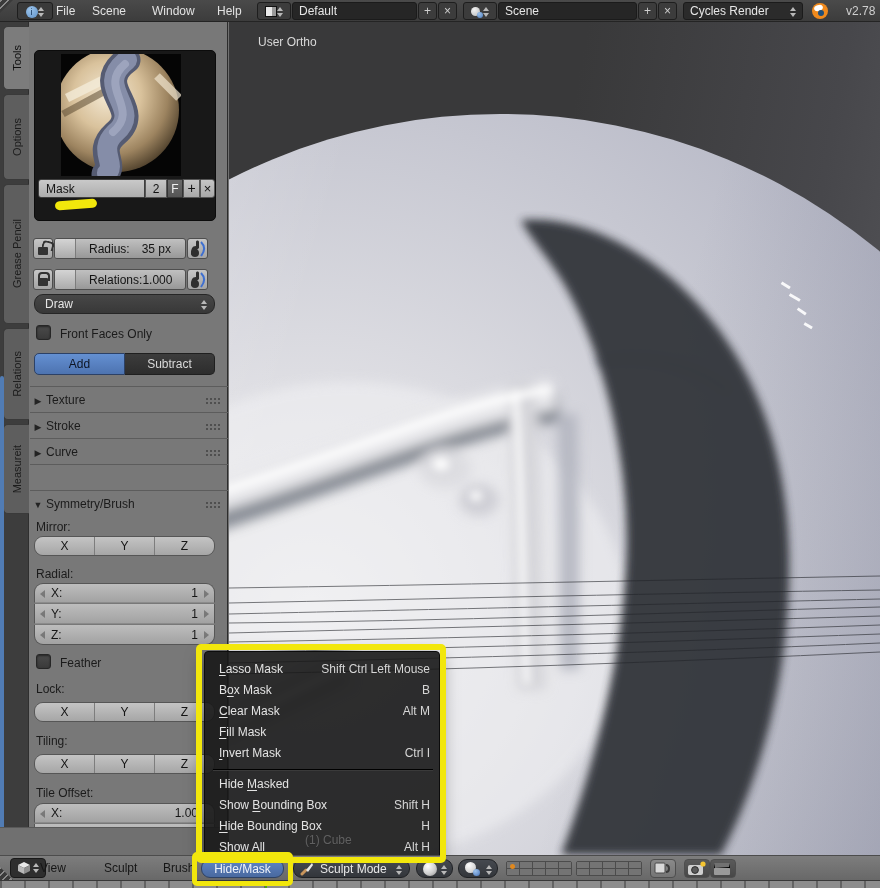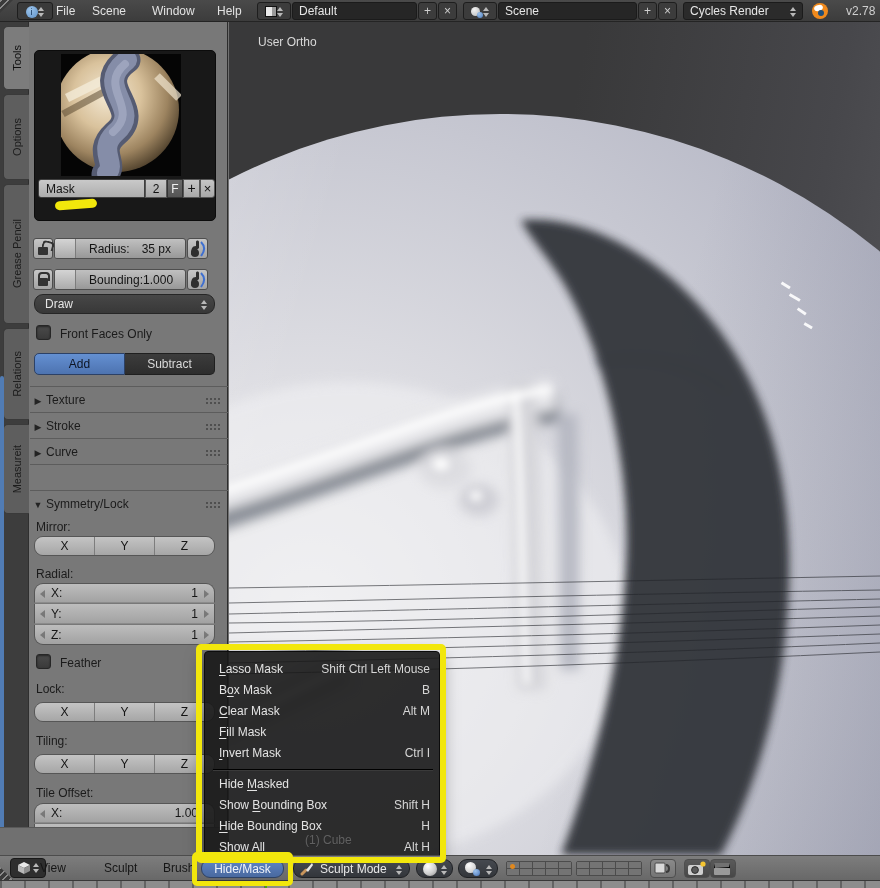--- a/index.html
+++ b/index.html
@@ -195,21 +195,21 @@
         <circle cx="7" cy="14" r="4" fill="#2e2e2e"></circle>
         <path d="M13,3 C17,7 17,12 13,17" stroke="#3e6fd0" stroke-width="2" fill="none"></path>
       </svg>
     </div>
 
     <div class="sqbtn" style="left:33px;top:247px;width:20px">
         <div class="lockg"></div>
       </div>
     <div class="slider" style="left:54px;top:247px;width:132px">
       <span class="fill"></span>
-      <span class="sl">Bounding:</span>
+      <span class="sl">Relations:</span>
         <span class="sv">1.000</span>
     </div>
     <div class="sqbtn" style="left:187px;top:247px;width:21px">
       <svg width="19" height="19" viewBox="0 0 19 19">
         <path d="M3,16 C3,10 4,7 8,7 L8,3 C8,1 11,1 11,3 L11,9" fill="#2e2e2e"></path>
         <circle cx="7" cy="14" r="4" fill="#2e2e2e"></circle>
         <path d="M13,3 C17,7 17,12 13,17" stroke="#3e6fd0" stroke-width="2" fill="none"></path>
       </svg>
     </div>
 
@@ -224,21 +224,21 @@
     <div class="abs" style="left:125px;top:331px;width:90px;height:22px;background:linear-gradient(#3c3c3c,#2d2d2d);border:1px solid #1f1f1f;border-left:none;border-radius:0 5px 5px 0;color:#dadada;text-align:center;line-height:21px">Subtract</div>
 
     <div class="sep" style="top:364px"></div>
     <div class="phead" style="top:366px"><span class="tri">▶</span><span>Texture</span><span class="dots"></span></div>
     <div class="sep" style="top:390px"></div>
     <div class="phead" style="top:392px"><span class="tri">▶</span><span>Stroke</span><span class="dots"></span></div>
     <div class="sep" style="top:416px"></div>
     <div class="phead" style="top:418px"><span class="tri">▶</span><span>Curve</span><span class="dots"></span></div>
     <div class="sep" style="top:442px"></div>
     <div class="sep" style="top:468px"></div>
-    <div class="phead" style="top:470px"><span class="tri">▼</span><span>Symmetry/Lock</span><span class="dots"></span></div>
+    <div class="phead" style="top:470px"><span class="tri">▼</span><span>Symmetry/Brush</span><span class="dots"></span></div>
 
     <div class="flabel" style="left:36px;top:498px">Mirror:</div>
     <div class="axisgrp" style="top:514px">
       <div class="ax">X</div>
       <div class="ax">Y</div>
       <div class="ax">Z</div>
     </div>
 
     <div class="flabel" style="left:36px;top:545px">Radial:</div>
     <div class="numrow" style="top:561px;border-radius:9px 9px 0 0;border-top:1px solid #565656;border-bottom:1px solid #8b8b8b">

